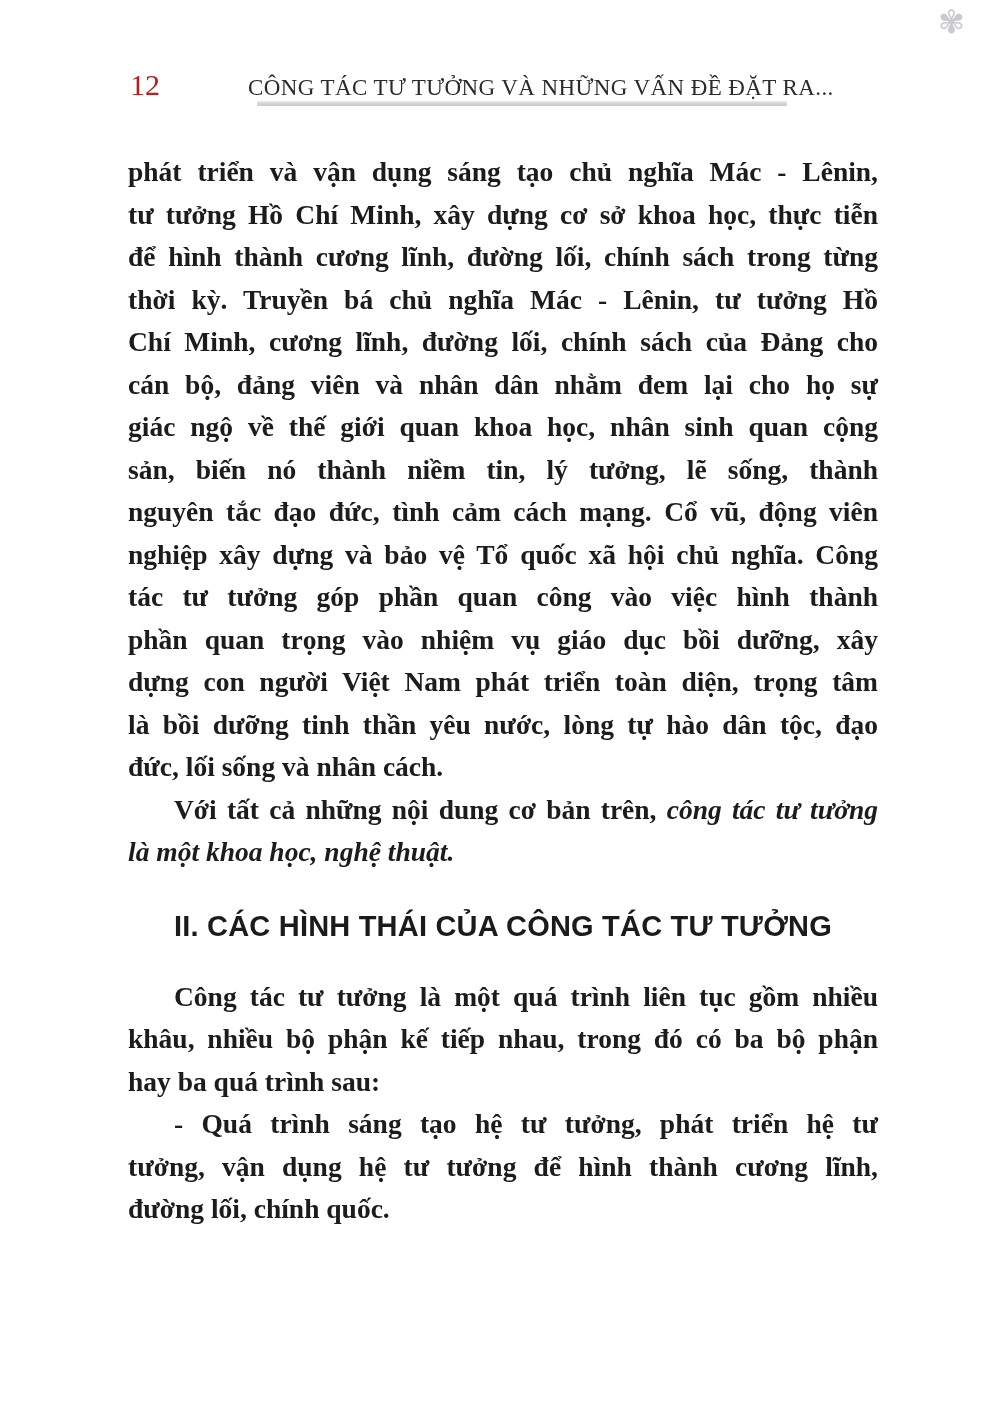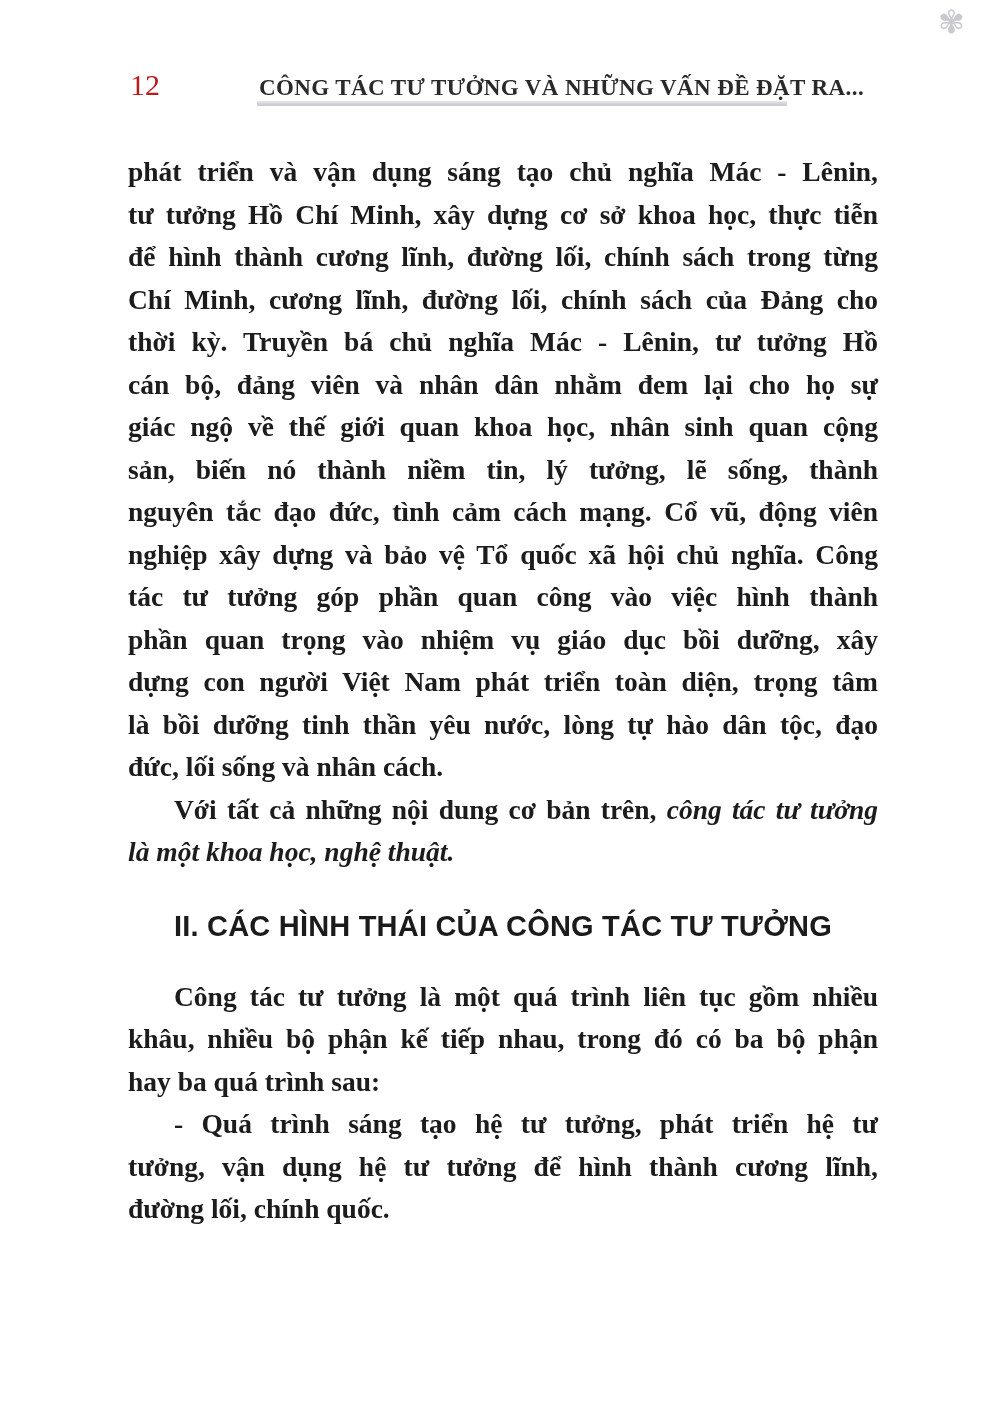--- a/index.html
+++ b/index.html
@@ -28,30 +28,29 @@
   .page-number {
     position: absolute;
     left: 130px;
     top: 68px;
     font-size: 30px;
     line-height: 34px;
     color: #b91c1c;
   }
   .running-title {
     position: absolute;
-    left: 259px;
+    left: 248px;
     top: 74px;
     width: 552px;
     text-align: left;
     font-size: 23px;
     line-height: 27px;
     letter-spacing: 0.4px;
     color: #2a2a2a;
     white-space: nowrap;
-    font-weight: bold;
   }
   .header-rule {
     position: absolute;
     left: 257px;
     top: 101px;
     width: 530px;
     height: 5px;
     background: linear-gradient(180deg, #ececee 0%, #d7d7db 45%, #c7c7cd 100%);
     border-radius: 1px;
   }
@@ -102,22 +101,22 @@
     <span class="page-number">12</span>
     <div class="running-title">CÔNG TÁC TƯ TƯỞNG VÀ NHỮNG VẤN ĐỀ ĐẶT RA...</div>
     <div class="header-rule"></div>
   </header>
 
   <main class="page-body" id="page-body">
       <div class="block paragraph">
         <div class="line"><span>phát triển và vận dụng sáng tạo chủ nghĩa Mác - Lênin,</span></div>
         <div class="line"><span>tư tưởng Hồ Chí Minh, xây dựng cơ sở khoa học, thực tiễn</span></div>
         <div class="line"><span>để hình thành cương lĩnh, đường lối, chính sách trong từng</span></div>
+        <div class="line"><span>thời kỳ. Truyền bá chủ nghĩa Mác - Lênin, tư tưởng Hồ</span></div>
         <div class="line"><span>Chí Minh, cương lĩnh, đường lối, chính sách của Đảng cho</span></div>
-        <div class="line"><span>thời kỳ. Truyền bá chủ nghĩa Mác - Lênin, tư tưởng Hồ</span></div>
         <div class="line"><span>cán bộ, đảng viên và nhân dân nhằm đem lại cho họ sự</span></div>
         <div class="line"><span>giác ngộ về thế giới quan khoa học, nhân sinh quan cộng</span></div>
         <div class="line"><span>sản, biến nó thành niềm tin, lý tưởng, lẽ sống, thành</span></div>
         <div class="line"><span>nguyên tắc đạo đức, tình cảm cách mạng. Cổ vũ, động viên</span></div>
         <div class="line"><span>nghiệp xây dựng và bảo vệ Tổ quốc xã hội chủ nghĩa. Công</span></div>
         <div class="line"><span>tác tư tưởng góp phần quan công vào việc hình thành</span></div>
         <div class="line"><span>phần quan trọng vào nhiệm vụ giáo dục bồi dưỡng, xây</span></div>
         <div class="line"><span>dựng con người Việt Nam phát triển toàn diện, trọng tâm</span></div>
         <div class="line"><span>là bồi dưỡng tinh thần yêu nước, lòng tự hào dân tộc, đạo</span></div>
         <div class="line last"><span>đức, lối sống và nhân cách.</span></div>

